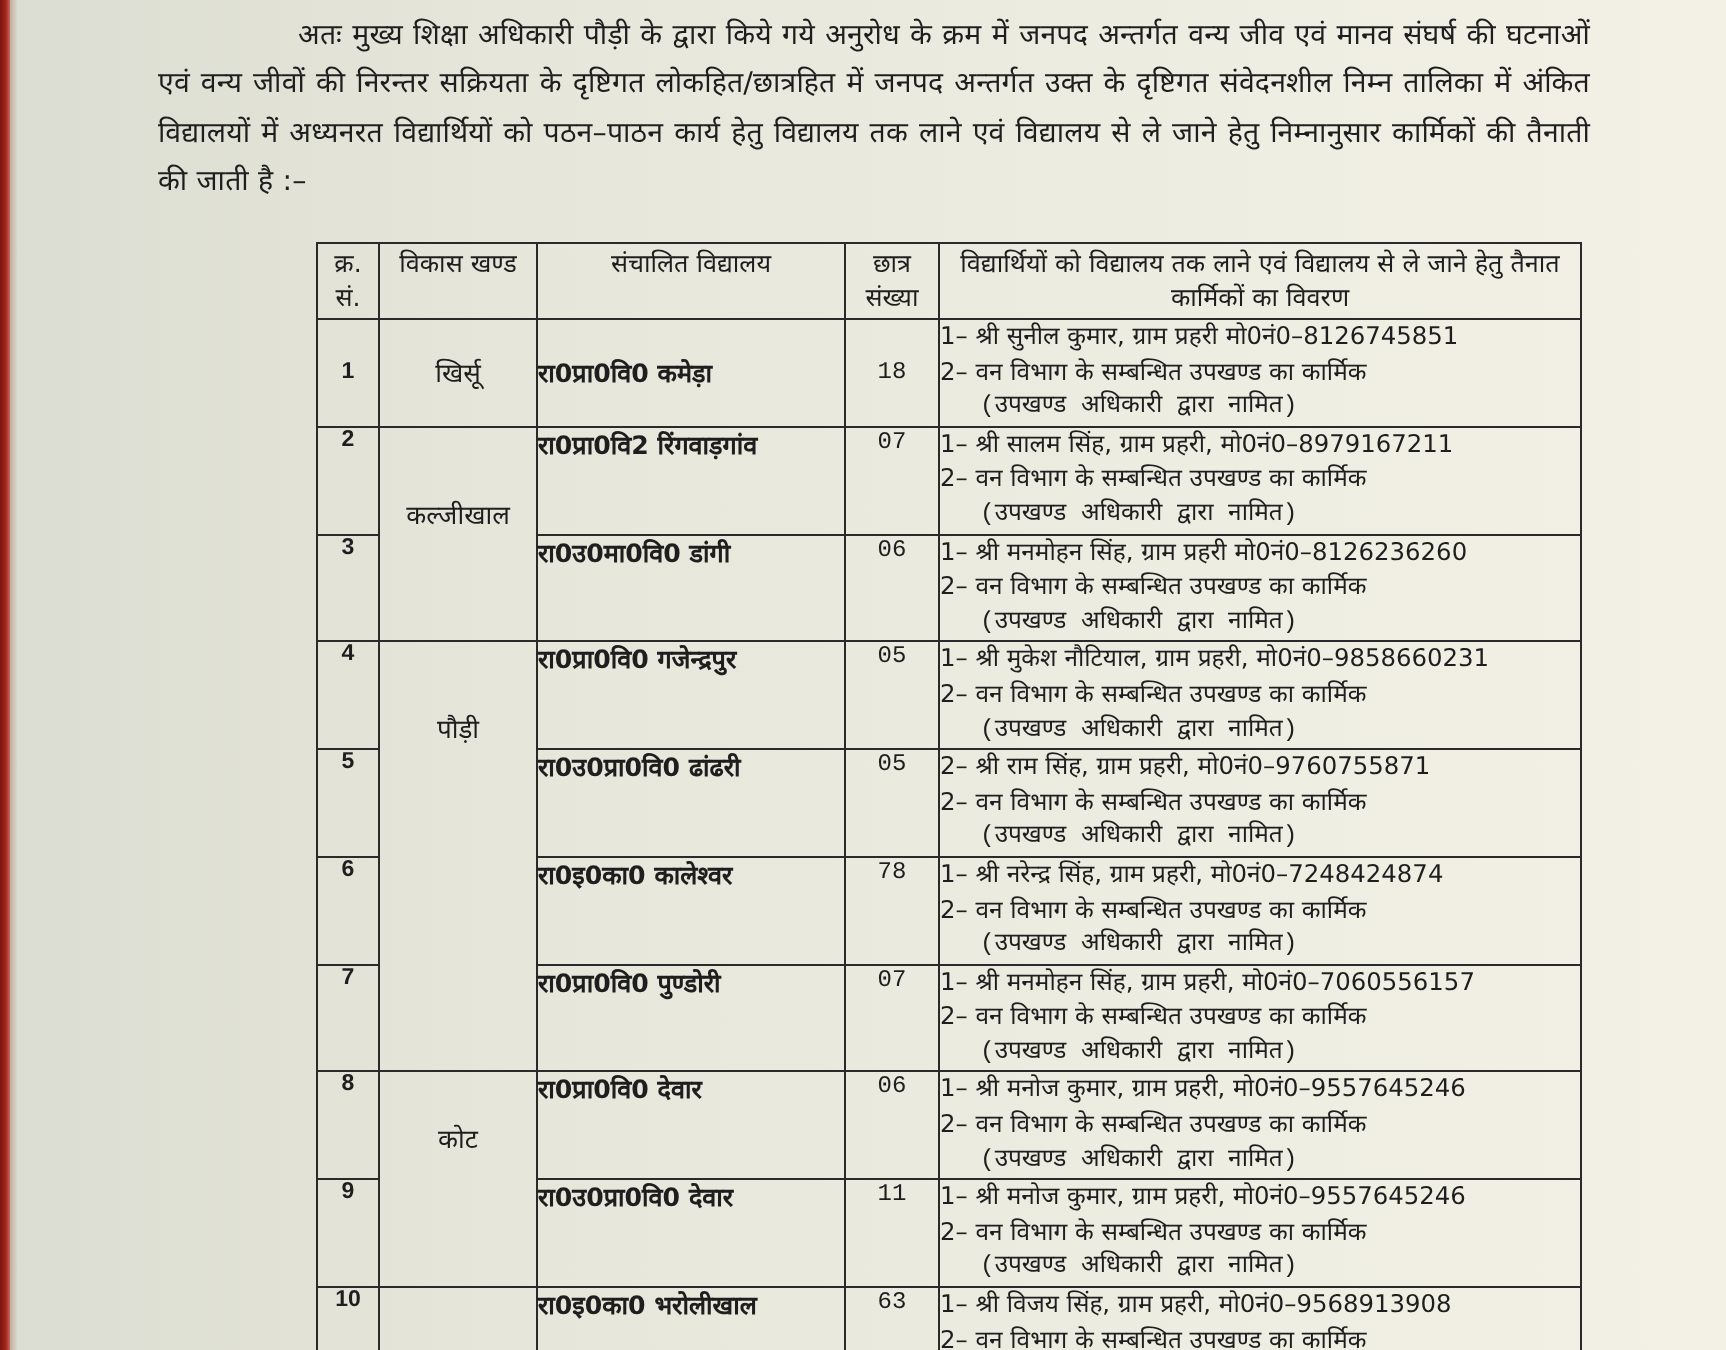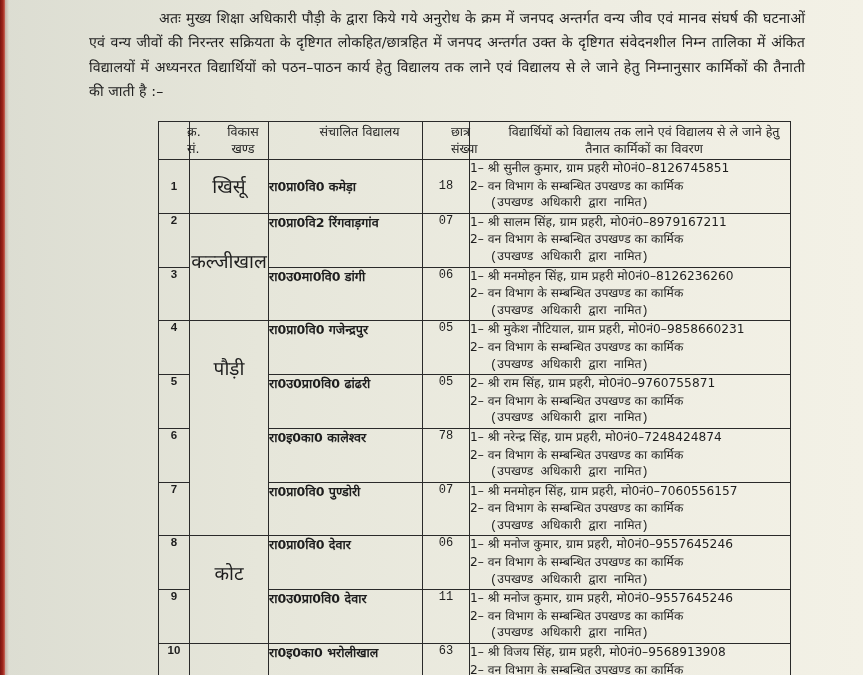--- a/index.html
+++ b/index.html
@@ -22,21 +22,21 @@
       background: linear-gradient(90deg, #7a1410 0%, #a3271d 60%, #c86a5c 100%);
     }
     .edge-shadow {
       position: absolute;
       left: 5px; top: 0;
       width: 4px; height: 675px;
       background: linear-gradient(90deg, rgba(150,80,70,0.35), rgba(0,0,0,0));
     }
     .intro {
       position: absolute;
-      left: 89px;
+      left: 79px;
       top: 6px;
       width: 716px;
       font-size: 14.2px;
       line-height: 24.4px;
       text-align: justify;
       letter-spacing: 0.1px;
     }
     .intro p {
       margin: 0;
       text-indent: 70px;
@@ -54,33 +54,32 @@
       border: 1.4px solid #2a2a2a;
       vertical-align: top;
       padding: 0;
     }
     table.main th {
       font-weight: normal;
       line-height: 17px;
       height: 36px;
       font-size: 12.6px;
       padding-top: 1px;
-      padding-left: 28px;
     }
     td.sno {
       text-align: center;
       font-family: "Liberation Sans", sans-serif;
       font-weight: bold;
       font-size: 11.5px;
       padding-top: 5px;
     }
     td.block {
       text-align: center;
       vertical-align: middle;
-      font-size: 19px;
+      font-size: 13px;
     }
     td.block.first {
       vertical-align: middle;
     }
     td.school {
       padding: 4px 0 0 8px;
       font-size: 12.6px;
       font-weight: bold;
     }
     td.count {

